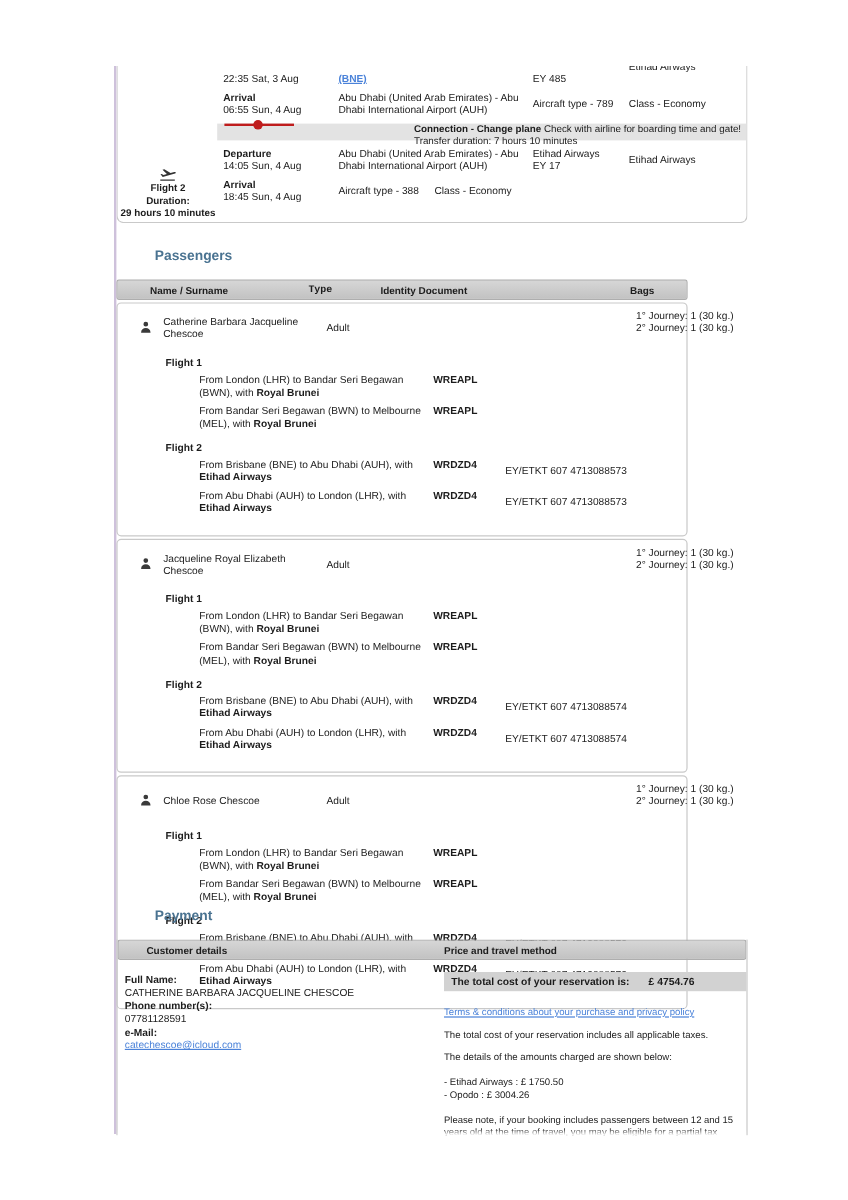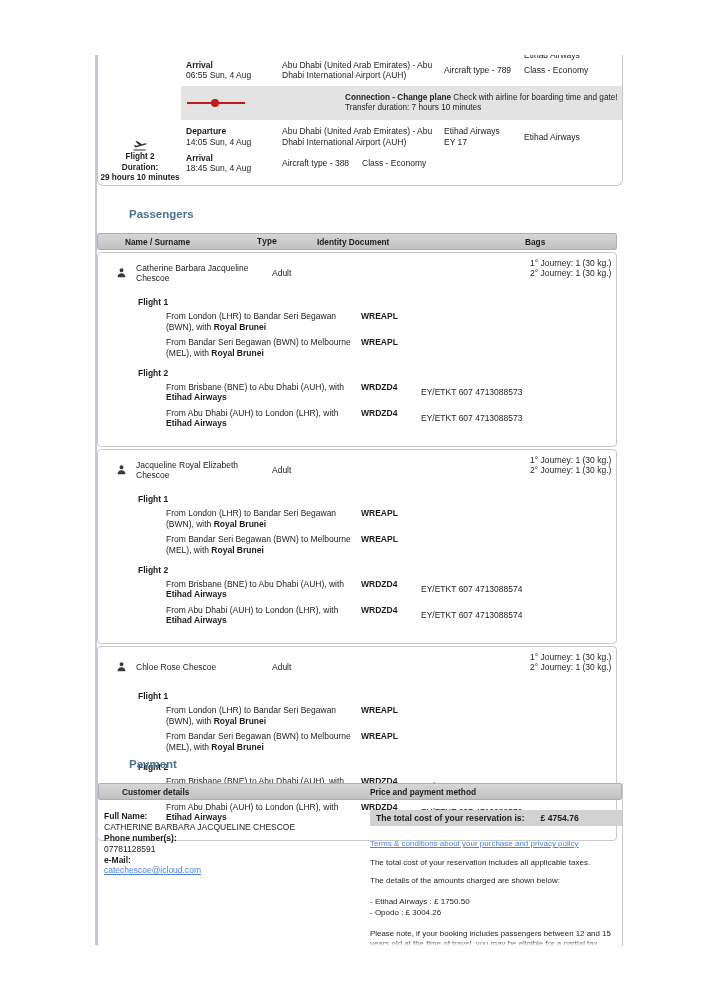--- a/index.html
+++ b/index.html
@@ -22,34 +22,34 @@
   .frow{display:flex;margin-bottom:6px;}
   .c-time{width:96px;line-height:1.2;}
   .c-loc{width:162px;line-height:1.2;}
   .c-flight{width:80px;display:flex;flex-direction:column;justify-content:center;line-height:1.2;}
   .c-air{width:96px;display:flex;align-items:center;}
   .clipped-airline{position:absolute;left:514px;top:-5px;}
   .flight-table{--x:0}
   .clipped-airline{left:514px;}
   
   .clipped-airline{left:426px;}
-  .conn-bar{height:34px;background:var(--connection-bar-gray,#e3e3e3);
-            display:flex;align-items:center;margin-left:-5px;margin-bottom:6px;}
+  .conn-bar{height:14px;background:var(--connection-bar-gray,#e3e3e3);
+            display:flex;margin-left:-5px;margin-bottom:6px;}
   .conn-icon{position:relative;width:58px;height:2px;background:var(--connection-red,#bf1d1d);
              margin-left:6px;flex:none;}
   .conn-icon::after{content:"";position:absolute;left:24px;top:-3px;width:8px;height:8px;
                     border-radius:50%;background:var(--connection-red,#bf1d1d);}
   .conn-text{margin-left:100px;font-size:8.2px;line-height:1.3;}
 
   
   .sec-heading{position:absolute;left:97px;font-size:11.5px;font-weight:bold;
                color:var(--heading-blue,#4a7391);padding-left:32px;}
 
   
-  .pax-area{position:absolute;left:97px;top:233px;width:520px;}
+  .pax-area{position:absolute;left:97px;top:233px;width:476px;}
   .thead-bar{position:relative;height:15px;background:linear-gradient(#d6d6d6,#c2c2c2);
              border:1px solid #aeaeae;border-radius:2px;font-weight:bold;font-size:8.3px;
              margin-bottom:1px;}
   .thead-bar span{position:absolute;top:3px;}
   .th-name{left:27px;} .th-type{left:159px;font-family:Liberation Mono, monospace;} .th-ident{left:219px;} .th-bags{left:427px;text-align:center;}
   .pax-block{position:relative;border:1px solid #c9c9c9;border-radius:4px;margin-top:2px;
              padding:5px 0 12px 0;background:#fff;}
   .pax-bags{position:absolute;left:432px;top:5px;width:88px;line-height:1.18;}
   .pax-row{display:flex;align-items:center;min-height:30px;padding-left:18px;}
   .person-icon{width:16px;flex:none;}
@@ -97,20 +97,26 @@
         </svg>
       </span>
       <div>Flight 2</div>
       <div>Duration:</div>
       <div>29 hours 10 minutes</div>
     </div>
 
     <div class="clipped-airline">Etihad Airways</div>
 
     <div class="frows">
+      <div class="frow">
+        <div class="c-time">22:35 Sat, 3 Aug</div>
+        <div class="c-loc"><span class="lnk bold">(BNE)</span></div>
+        <div class="c-flight">EY 485</div>
+        <div class="c-air"></div>
+      </div>
 
       <div class="frow">
         <div class="c-time">
           <div class="bold">Arrival</div>
           <div>06:55 Sun, 4 Aug</div>
         </div>
         <div class="c-loc">Abu Dhabi (United Arab Emirates) - Abu Dhabi International Airport (AUH)</div>
         <div class="c-flight">Aircraft type - 789</div>
         <div class="c-air">Class - Economy</div>
       </div>
@@ -285,21 +291,21 @@
       </div>
     </div>
   </div>
   </div>
 
   <div class="sec-heading" style="top:758px;">Payment</div>
 
   <div class="pay-area">
     <div class="thead-bar">
       <span class="th-cust">Customer details</span>
-      <span class="th-price">Price and payment method</span>
+      <span class="th-price">Price and travel method</span>
     </div>
     <div class="pay-body">
       <div class="cust">
         <div class="bold">Full Name:</div>
         <div>CATHERINE BARBARA JACQUELINE CHESCOE</div>
         <div class="bold">Phone number(s):</div>
         <div>07781128591</div>
         <div class="bold">e-Mail:</div>
         <div><span class="lnk">catechescoe@icloud.com</span></div>
       </div>

